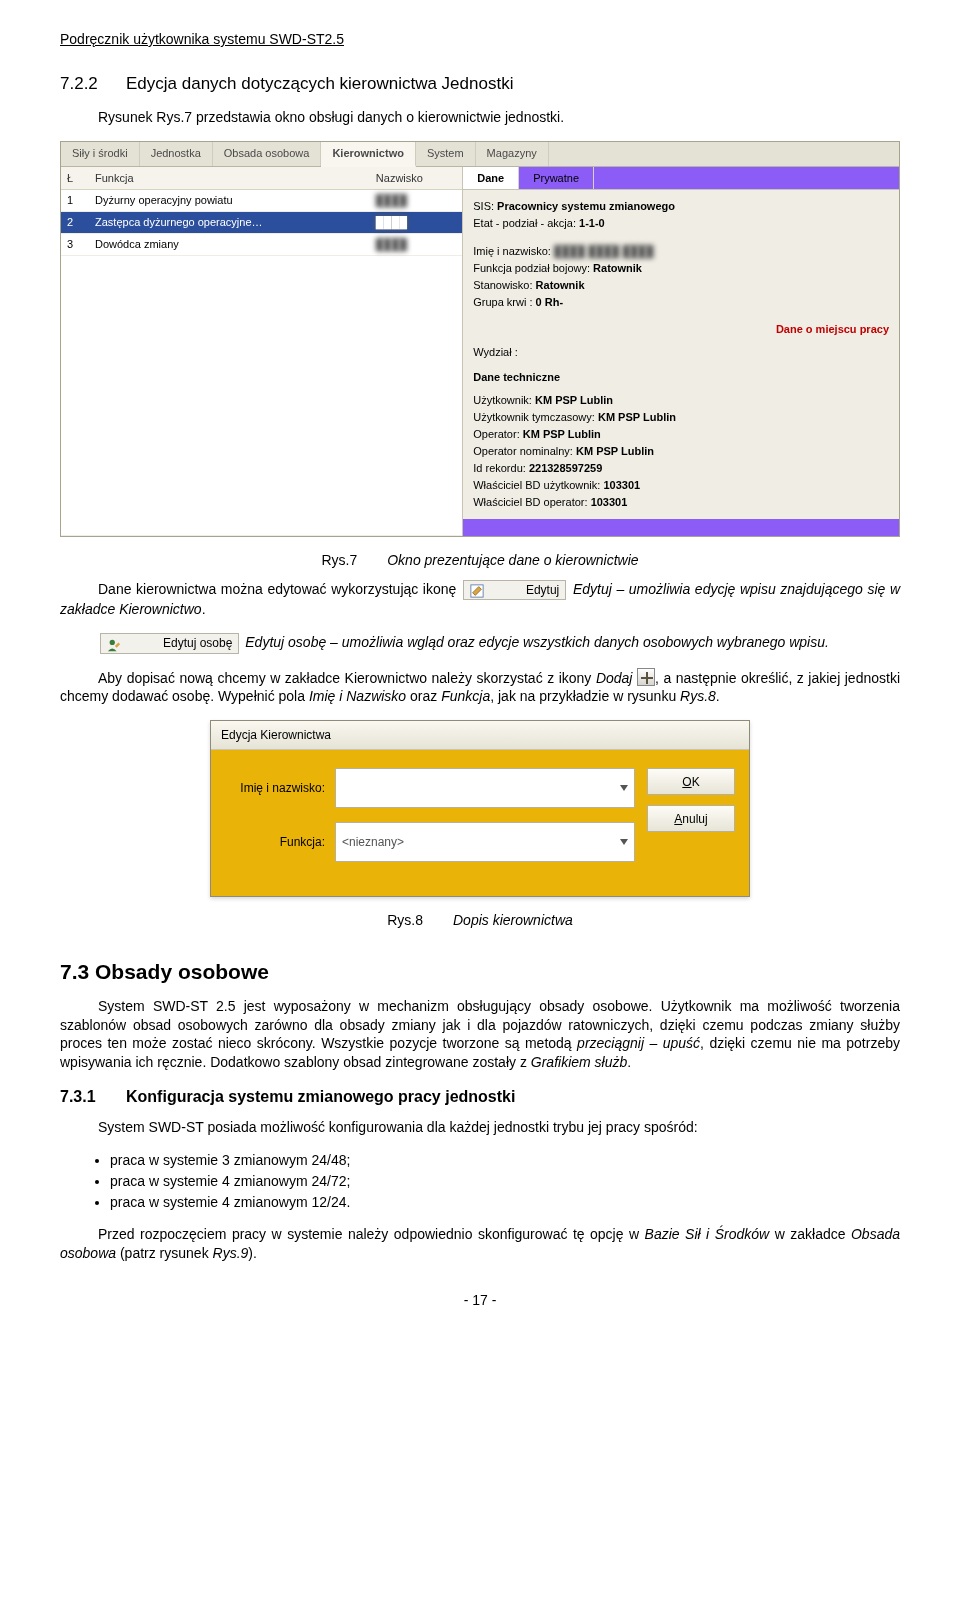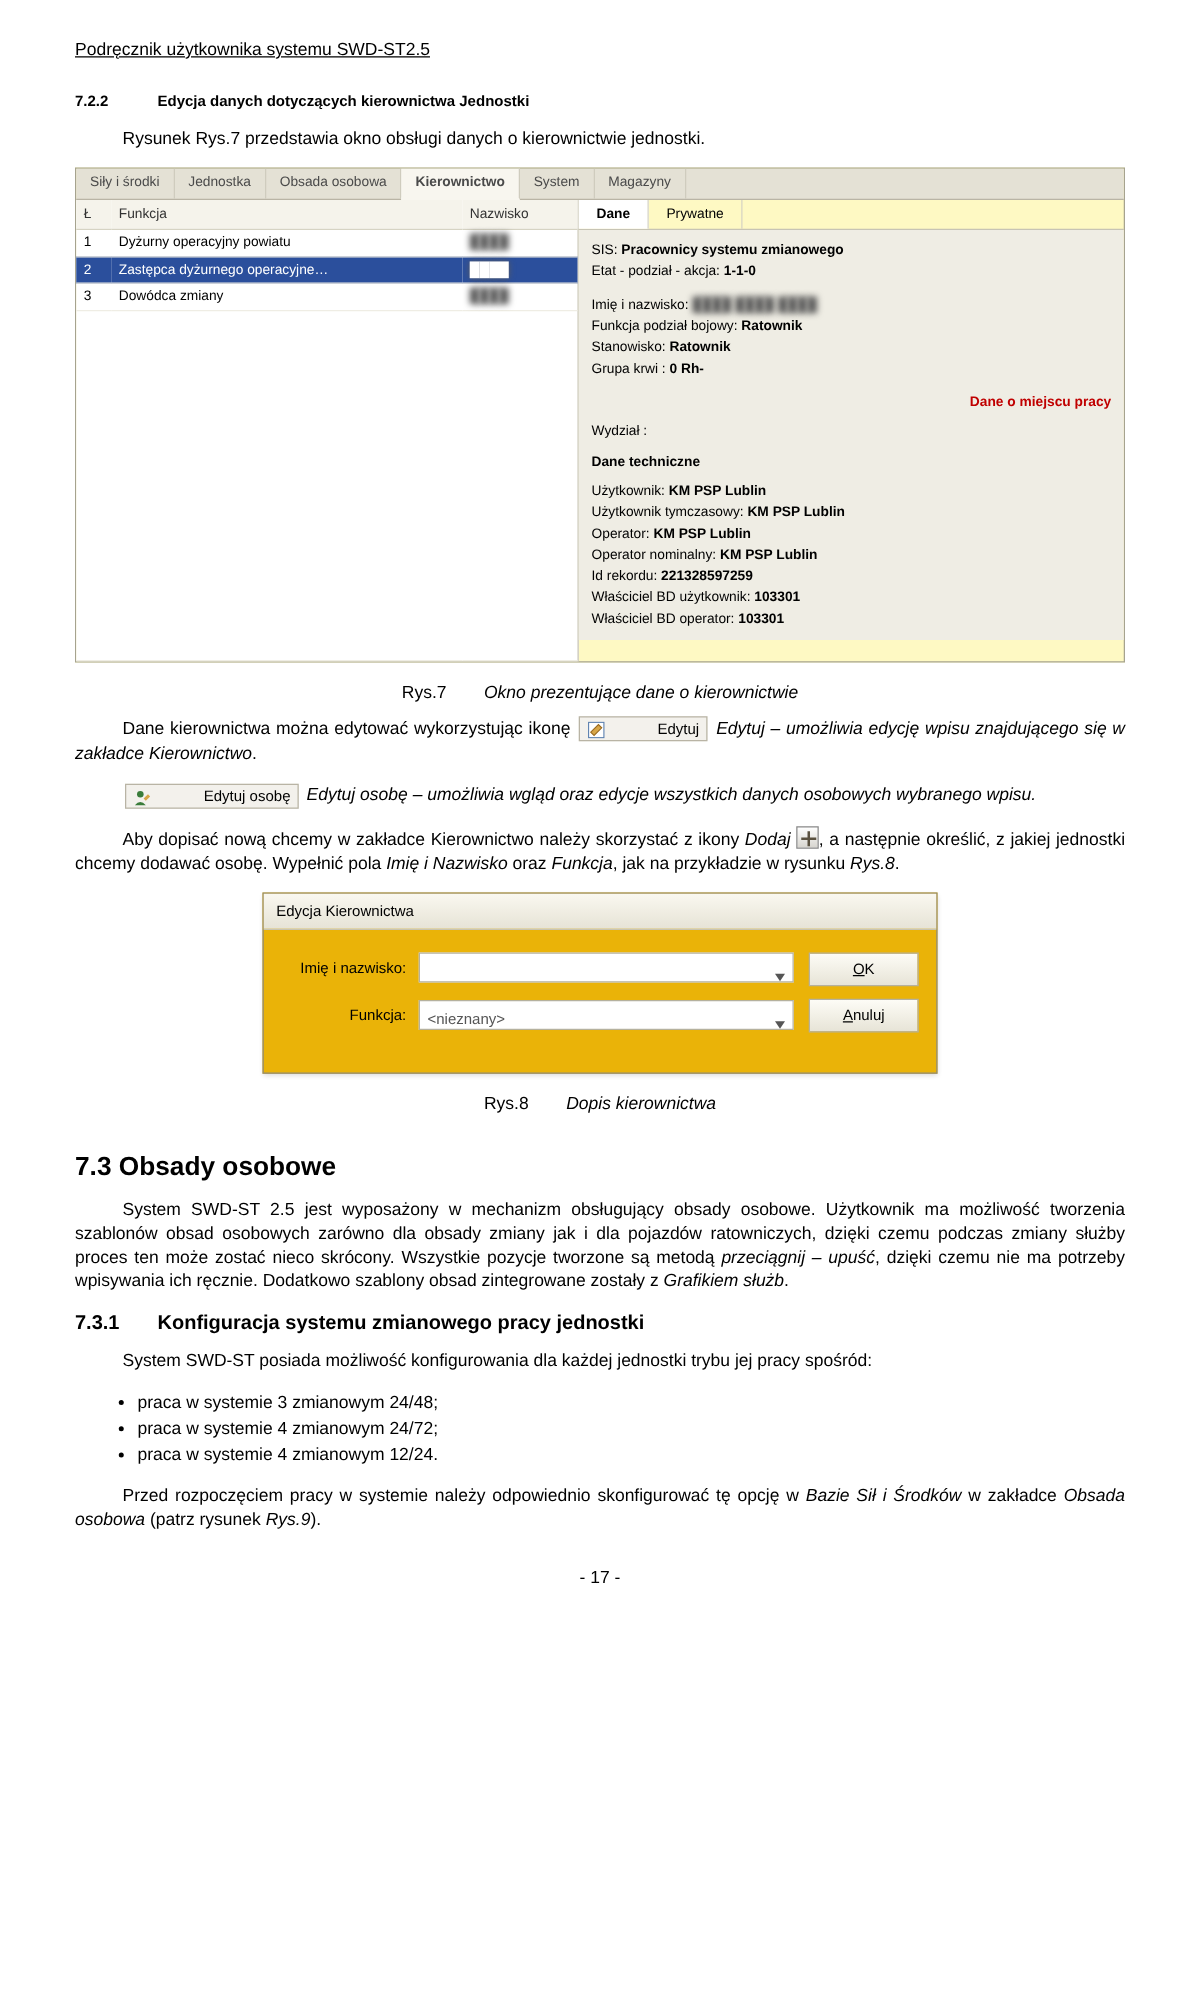--- a/index.html
+++ b/index.html
@@ -11,22 +11,22 @@
     padding: 30px 60px 40px 60px;
     width: 960px;
     line-height: 1.35;
   }
   .header-line {
     font-size: 14px;
     text-decoration: underline;
     margin-bottom: 24px;
   }
   .sec-num {
-    font-weight: bold;
-    font-size: 12px;
+    font-weight: normal;
+    font-size: 17px;
     margin-bottom: 12px;
   }
   .sec-num .num { display:inline-block; width: 66px; }
   .body-text {
     text-align: justify;
     margin-bottom: 14px;
   }
   .indent { text-indent: 38px; }
   .italic { font-style: italic; }
   .icon-btn {
@@ -51,21 +51,21 @@
   }
   .icon-sq::before, .icon-sq::after {
     content:""; position:absolute; background:#5a5140;
   }
   .icon-sq::before { left:8px; top:3px; width:2px; height:12px; }
   .icon-sq::after  { left:3px; top:8px; width:12px; height:2px; }
 
   
   .shot1 {
     border: 1px solid #a6a38f;
-    background: #fef9c3;
+    background: #8b5cf6;
     font-family: Tahoma, sans-serif;
     font-size: 11px;
     margin: 4px 0 14px 0;
     width: 100%;
   }
   .tabstrip {
     display: flex;
     background: #e4e1d5;
     border-bottom: 1px solid #b9b4a5;
   }
@@ -109,21 +109,21 @@
   }
   .shot2-title {
     background: linear-gradient(#faf8f0,#e6e3d6);
     padding: 6px 10px;
     border-bottom: 1px solid #c7c4b4;
   }
   .shot2-body { display:flex; padding:18px 14px 20px 14px; gap:12px; }
   .shot2-form { flex:1; }
   .shot2-row { display:flex; align-items:center; margin-bottom:14px; }
   .shot2-row label { width:110px; text-align:right; padding-right:10px; }
-  .shot2-row .field { flex:1; height:24px; background:#fff; border:1px solid #b5b19e; display:flex; align-items:flex-end; justify-content:space-between; padding:0 6px; color:#555; }
+  .shot2-row .field { flex:1; height:40px; background:#fff; border:1px solid #b5b19e; display:flex; align-items:center; justify-content:space-between; padding:0 6px; color:#555; }
   .shot2-row .field.empty { color:transparent; }
   .shot2-caret {
     width:0; height:0; border-left:4px solid transparent; border-right:4px solid transparent; border-top:6px solid #555;
   }
   .shot2-btns { width:88px; display:flex; flex-direction:column; gap:10px; }
   .shot2-btns button {
     height:27px; background:linear-gradient(#fdfcf6,#e7e4d7);
     border:1px solid #b5b19e; font: inherit; cursor:pointer;
   }
 

